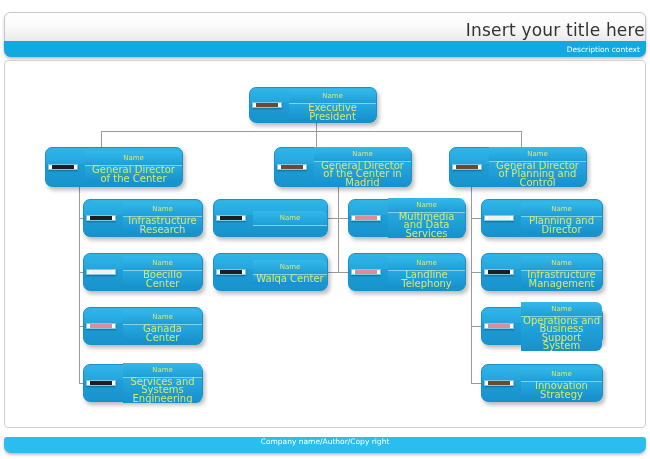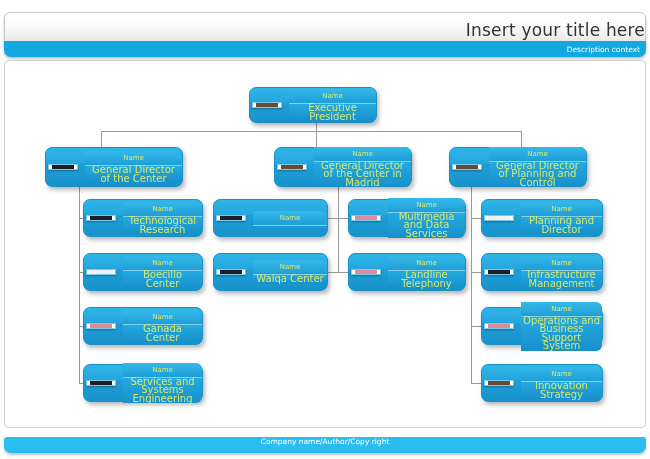--- a/index.html
+++ b/index.html
@@ -249,21 +249,21 @@
               <path d="M13.2 21h1.6l-.5 8h-.6z" fill="#2a4d8f"></path>
             </svg>
           </div>
       </div>
       <div class="divider"></div>
       <div class="texts">
         <div class="name-band">
           <span class="name-text">Name</span>
         </div>
         <div class="role-band">
-          <span class="role-text">Technological Research</span>
+          <span class="role-text">Infrastructure Research</span>
         </div>
       </div>
     </div>
 
     <div class="node" style="left:78px;top:192px;width:120px;height:38px;">
       <div class="photo">
         <div class="photo-frame">
             <svg class="avatar" viewBox="0 0 28 34">
           <circle cx="14" cy="11" r="7" fill="#b98760"></circle>
               <path d="M8.5 6.3q5.5-4.2 11 0 .6 2.4-.4 3.8-1-3.5-5.1-3.5T9 10.1q-1-1.4-.5-3.8z" fill="#3c2a1e"></path>

